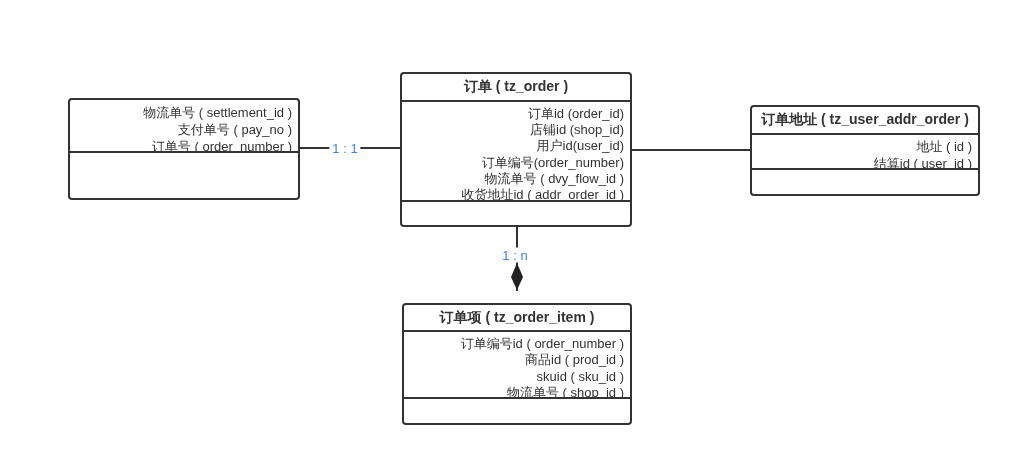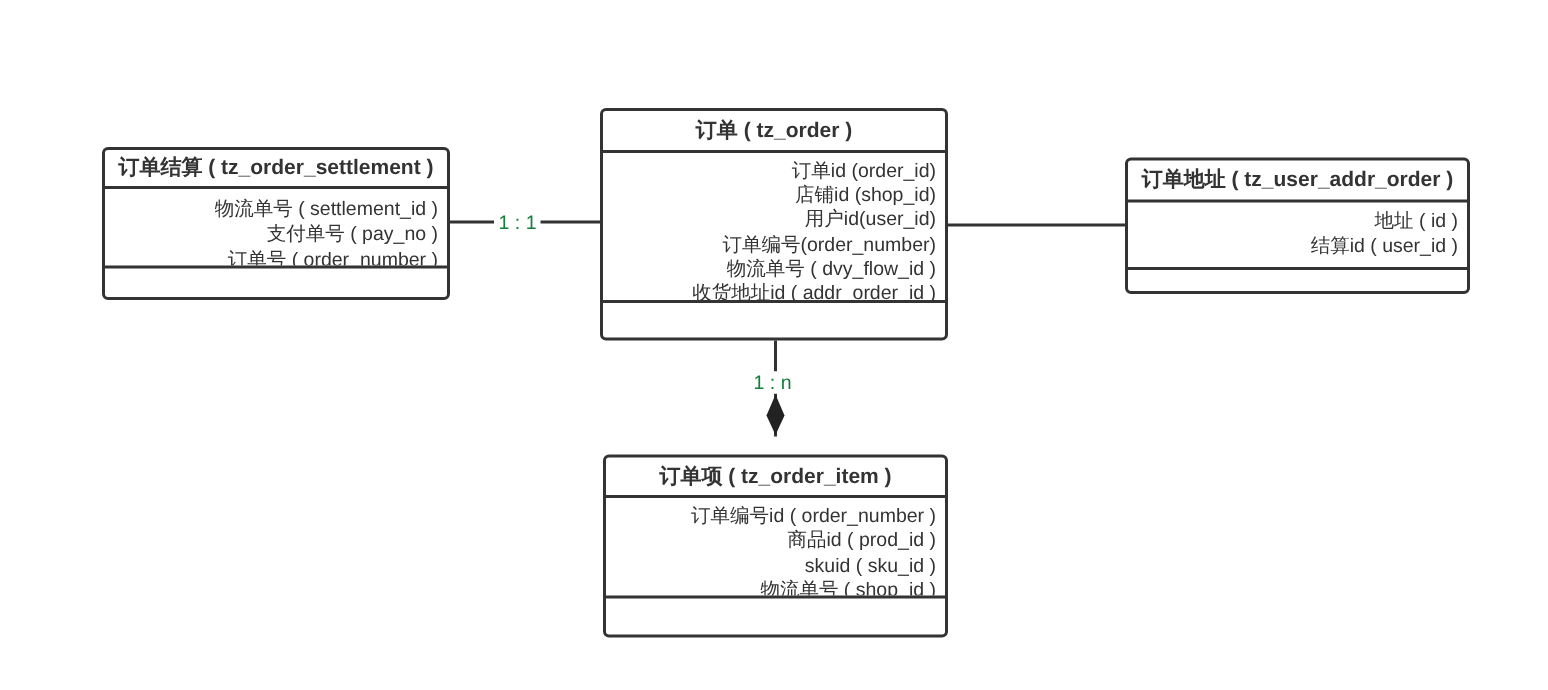--- a/index.html
+++ b/index.html
@@ -43,21 +43,21 @@
   }
   .field { white-space: nowrap; }
   .entity-footer { flex: 1 1 auto; }
   .connector-line {
     position: absolute;
     background: #333333;
   }
   .connector-label {
     position: absolute;
     background: #ffffff;
-    color: #15803d;
+    color: #3b82f6;
     font-size: 13px;
     line-height: 15px;
     padding: 0 3px;
     transform: translate(-50%, -50%);
     white-space: nowrap;
   }
   .diamond {
     position: absolute;
   }
 </style>
@@ -71,21 +71,20 @@
 
   <div class="connector-line" style="left:632px; top:149px; width:118px; height:2px;"></div>
 
   <div class="connector-line" style="left:516px; top:227px; width:2px; height:64px;"></div>
   <div class="connector-label" style="left:515px; top:255px;">1 : n</div>
   <svg class="diamond" style="left:510px; top:263px;" width="14" height="28" viewBox="0 0 14 28">
     <polygon points="7,0 13,14 7,27 1,14" fill="#222222"></polygon>
   </svg>
 
   <div class="entity" style="left:68px; top:98px; width:232px; height:102px;">
-    <div class="entity-title" style="height:26px;">订单结算 ( tz_order_settlement )</div>
     <div class="entity-fields" style="height:53px; line-height:17px;">
       <div class="field">物流单号 ( settlement_id )</div>
       <div class="field">支付单号 ( pay_no )</div>
       <div class="field">订单号 ( order_number )</div>
     </div>
     <div class="entity-footer"></div>
   </div>
 
   <div class="entity" style="left:400px; top:72px; width:232px; height:155px;">
     <div class="entity-title" style="height:28px;">订单 ( tz_order )</div>
@@ -95,21 +94,21 @@
       <div class="field">用户id(user_id)</div>
       <div class="field">订单编号(order_number)</div>
       <div class="field">物流单号 ( dvy_flow_id )</div>
       <div class="field">收货地址id ( addr_order_id )</div>
     </div>
     <div class="entity-footer"></div>
   </div>
 
   <div class="entity" style="left:750px; top:105px; width:230px; height:91px;">
     <div class="entity-title" style="height:28px;">订单地址 ( tz_user_addr_order )</div>
-    <div class="entity-fields" style="height:45px; line-height:16.5px;">
+    <div class="entity-fields" style="height:35px; line-height:16.5px;">
       <div class="field">地址 ( id )</div>
       <div class="field">结算id ( user_id )</div>
     </div>
     <div class="entity-footer"></div>
   </div>
 
   <div class="entity" style="left:402px; top:291px; width:230px; height:122px;margin-top:12px;">
     <div class="entity-title" style="height:27px;">订单项 ( tz_order_item )</div>
     <div class="entity-fields" style="height:67px; line-height:16.3px;">
       <div class="field">订单编号id ( order_number )</div>

